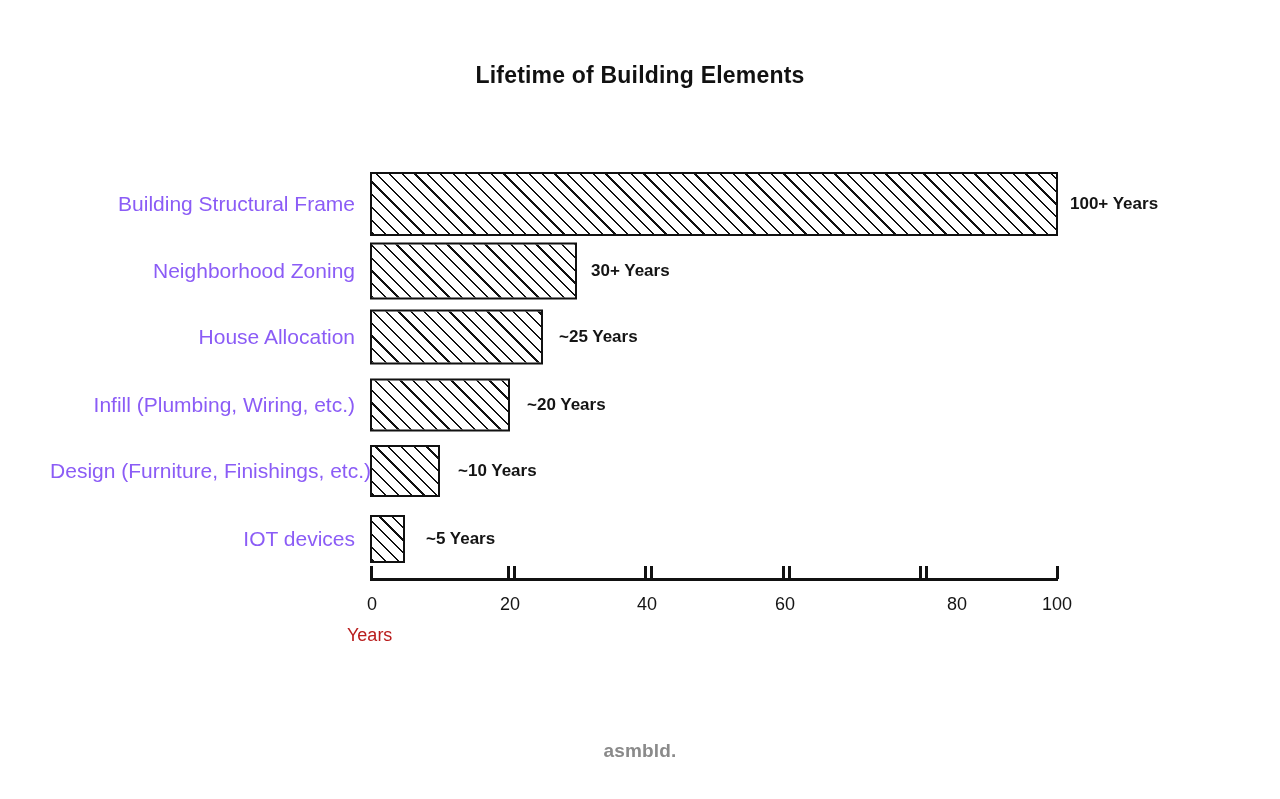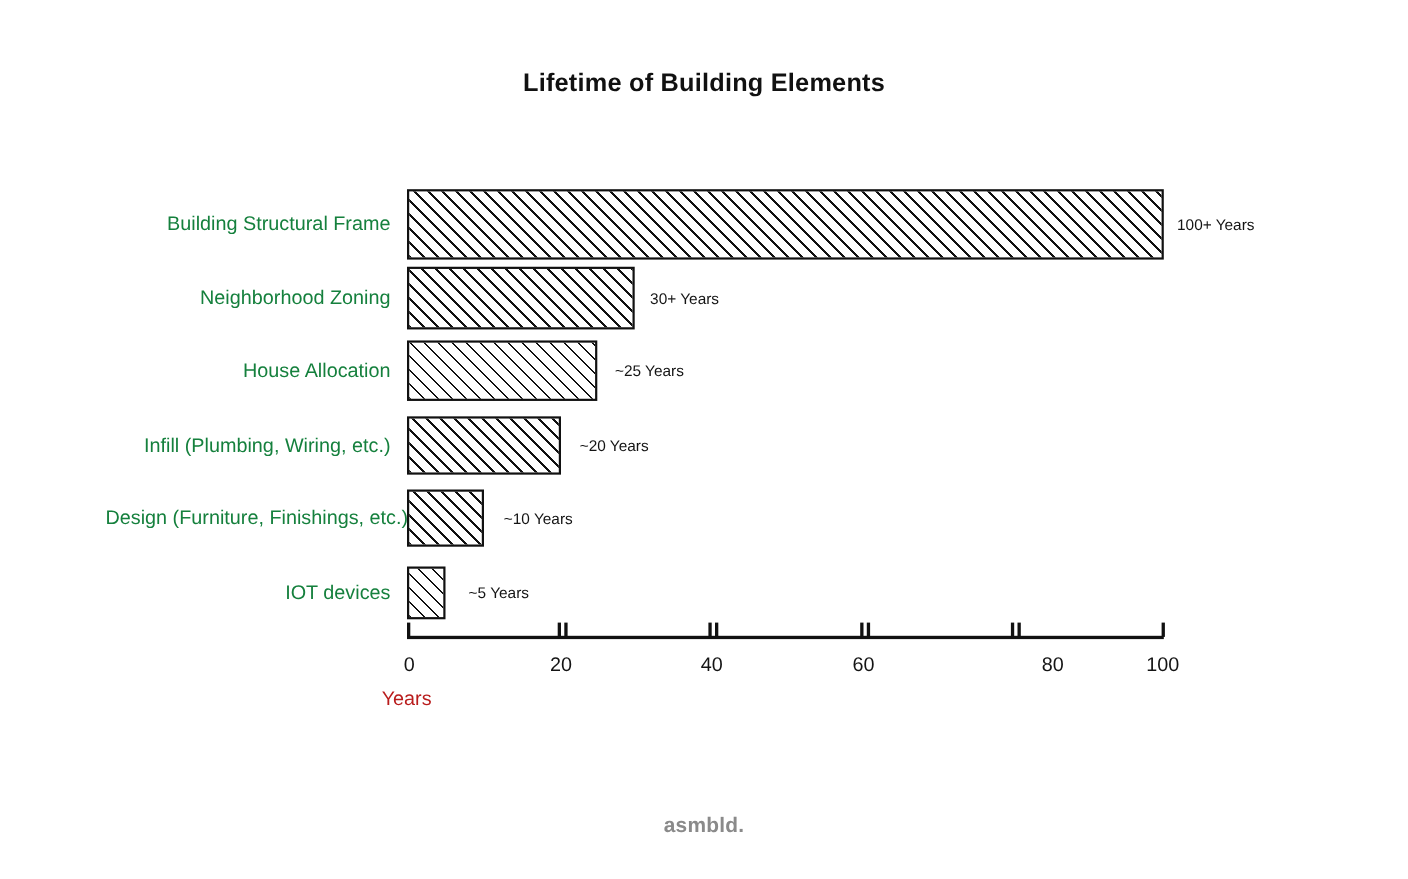--- a/index.html
+++ b/index.html
@@ -49,22 +49,22 @@
     width: 1280px;
     height: 66px;
   }
 
   .row-label {
     position: absolute;
     right: 925px;           
     top: 50%;
     transform: translateY(-50%);
     white-space: nowrap;
-    font-size: 18px;
-    color: #15803d;
+    font-size: 21px;
+    color: #8b5cf6;
     text-align: right;
   }
 
   .bar {
     position: absolute;
     left: 370px;
     top: 50%;
     transform: translateY(-50%);
     box-sizing: border-box;
     border: 2.5px solid #111111;
@@ -76,22 +76,23 @@
       rgba(0,0,0,0) 1.6px,
       rgba(0,0,0,0) 9px
     );
   }
 
   .bar-value {
     position: absolute;
     top: 50%;
     transform: translateY(-50%);
     white-space: nowrap;
-    font-size: 14px;
+    font-size: 17px;
     color: #141414;
+    font-weight: bold;
   }
 
   
   .axis-line {
     position: absolute;
     left: 370px;
     width: 688px;
     height: 2.5px;
     background: #111111;
     top: 578px;

